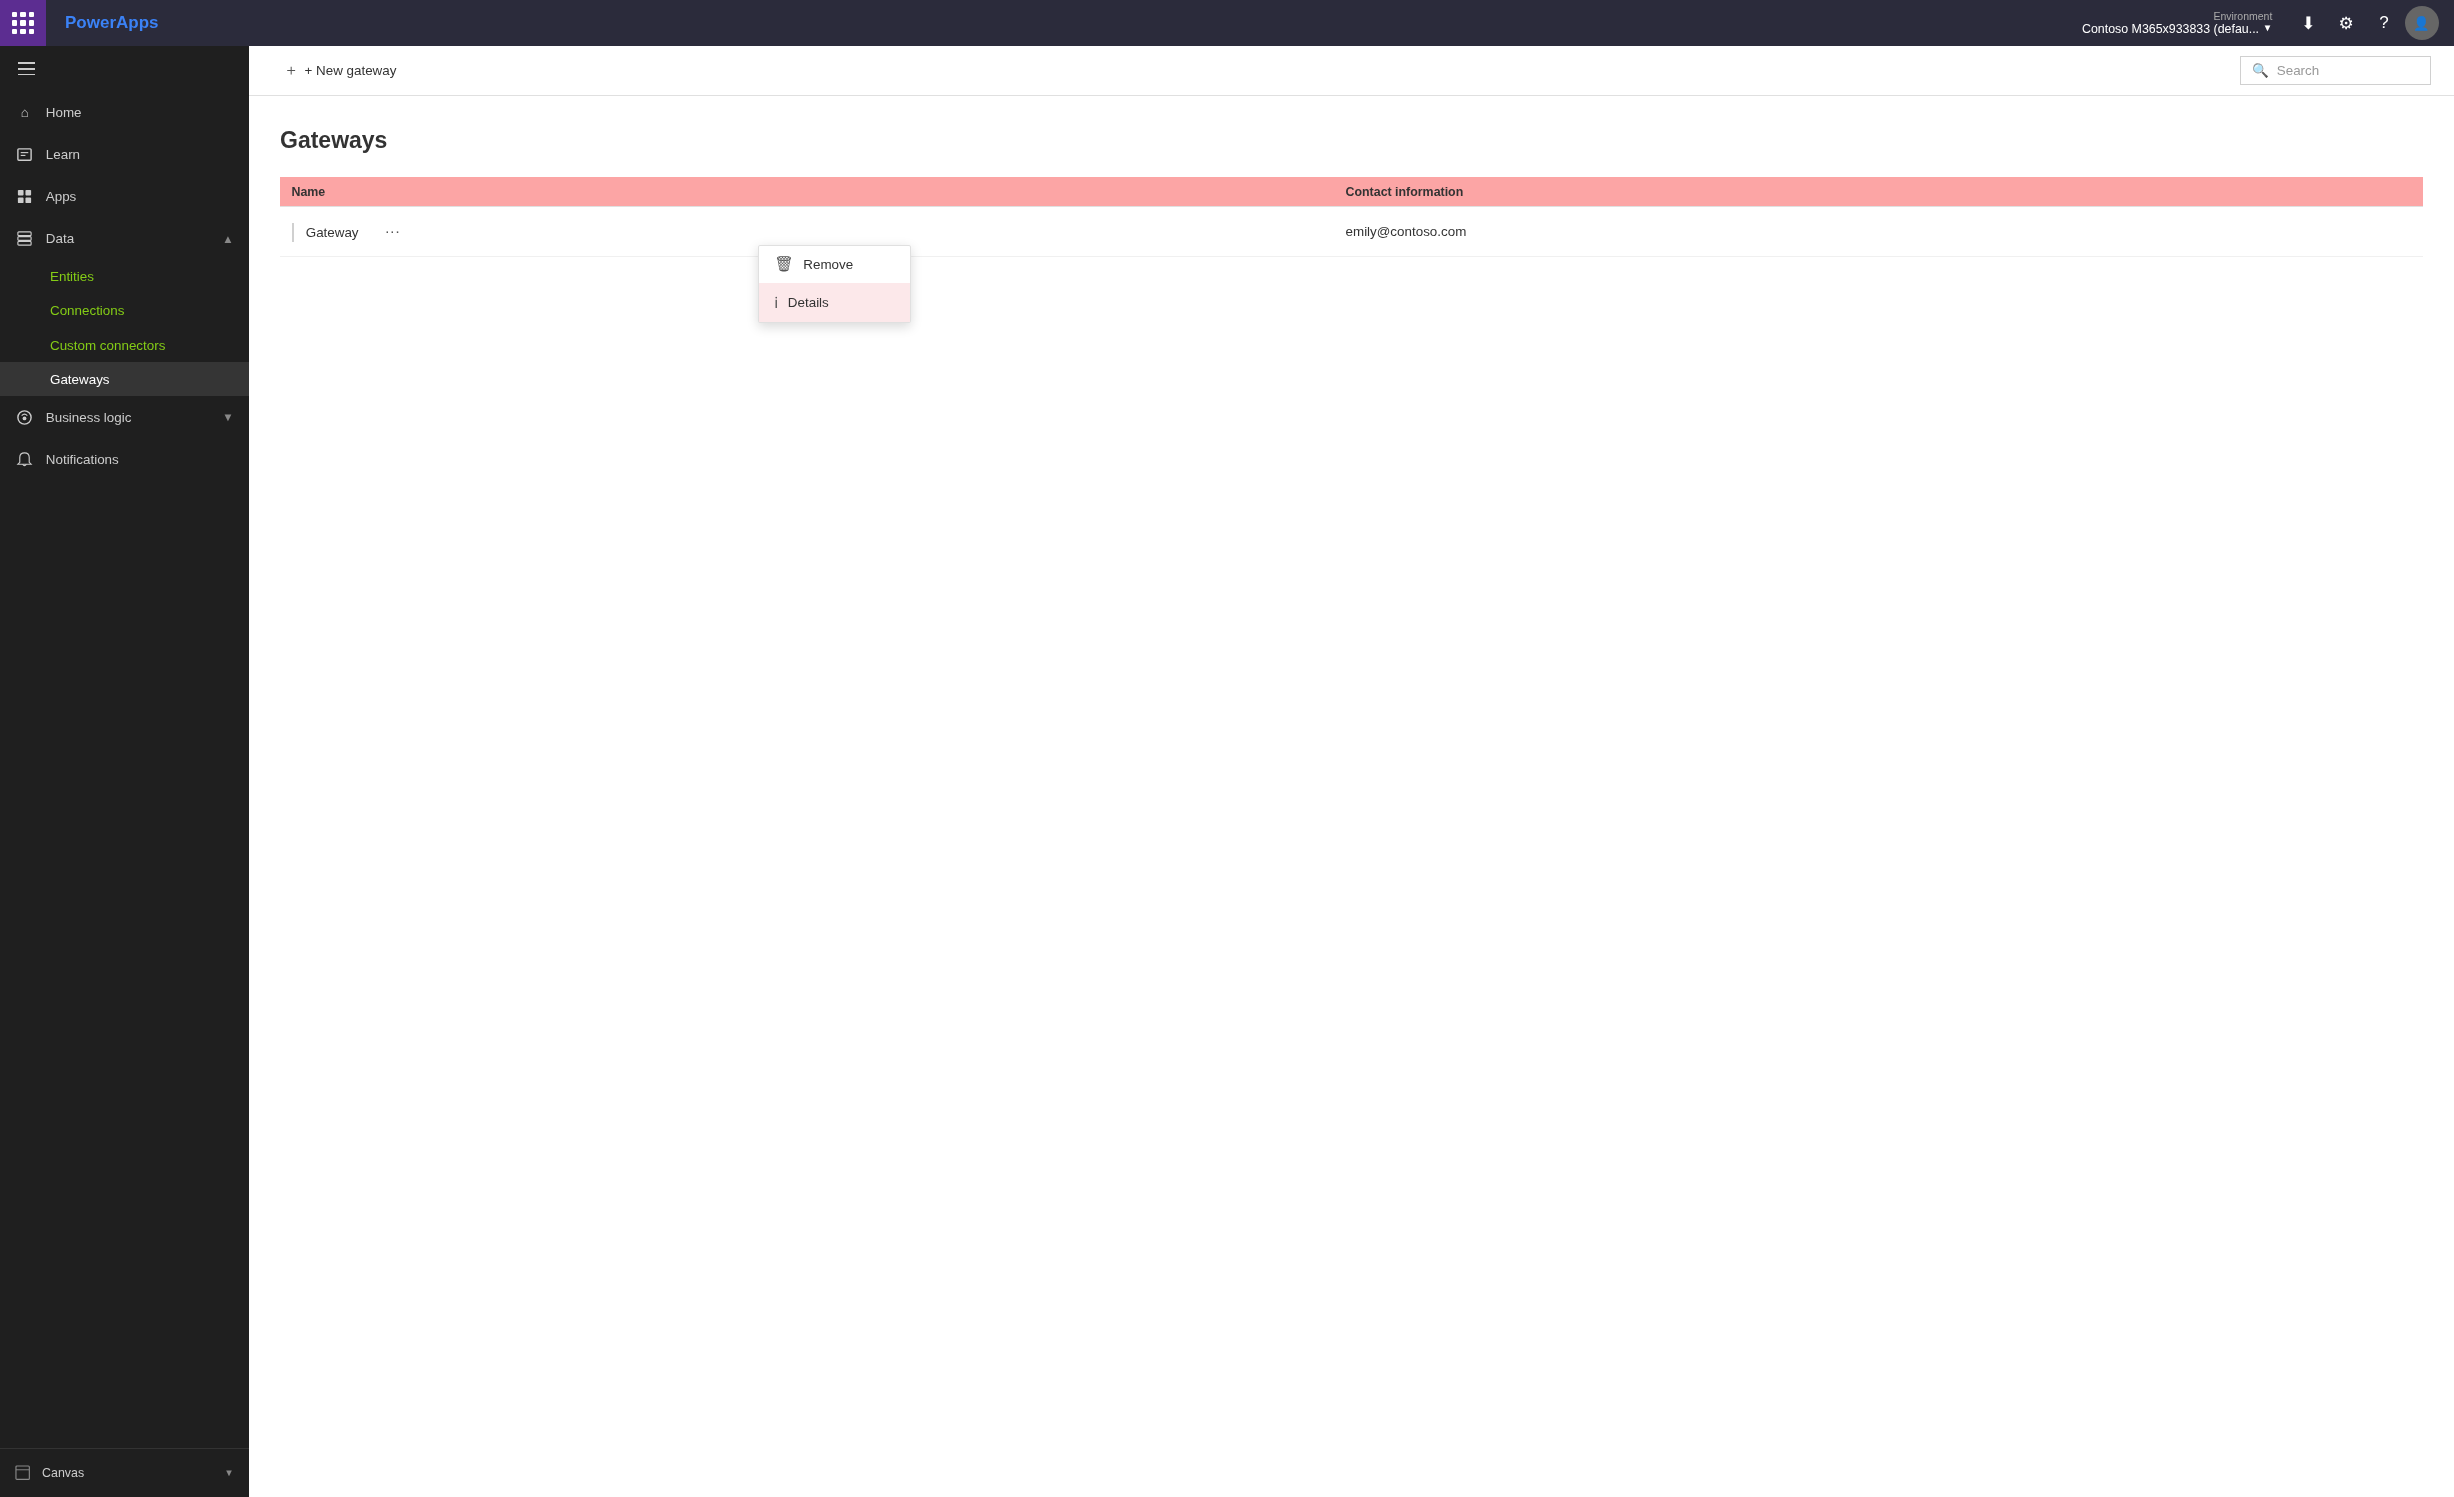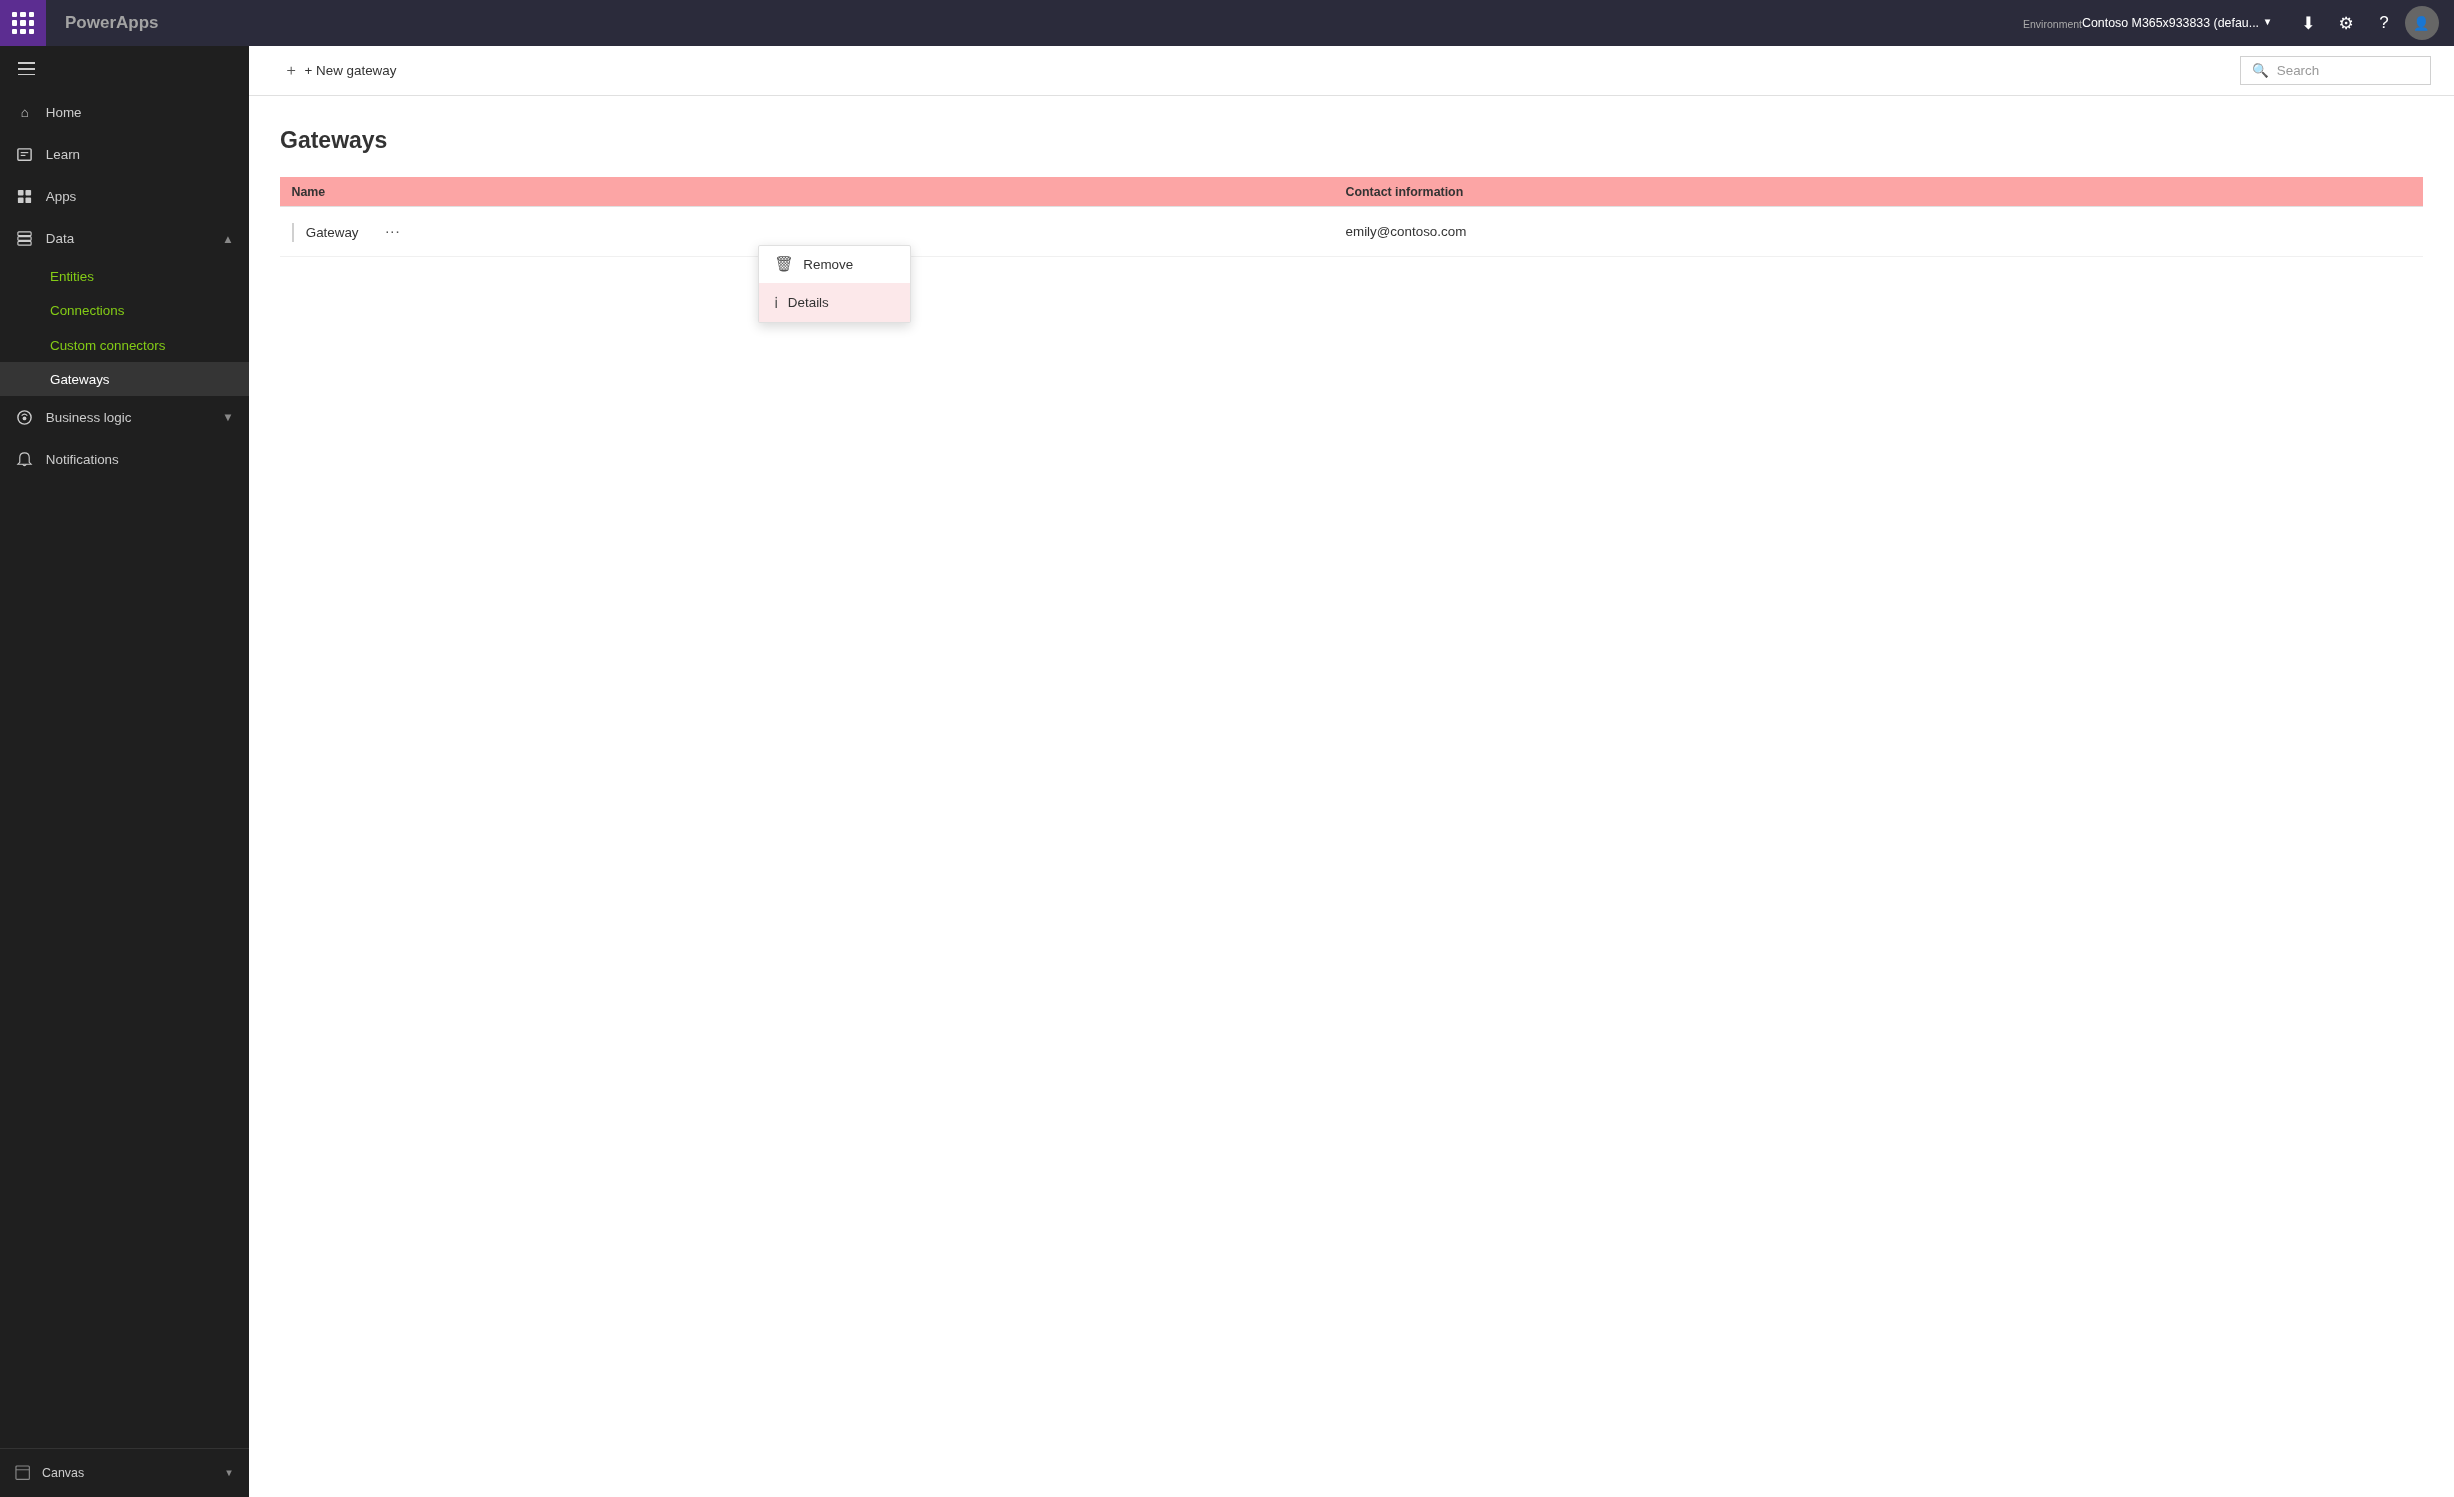--- a/index.html
+++ b/index.html
@@ -10,25 +10,25 @@
       display: flex; align-items: center; background: #1a1a2e; height: 46px; flex-shrink: 0;
       background: #2b2b3b;
     }
     .topbar-waffle {
       width: 46px; height: 46px; display: flex; align-items: center; justify-content: center;
       background: #5c2d91; cursor: pointer; flex-shrink: 0;
     }
     .waffle-grid { display: grid; grid-template-columns: repeat(3,5.7px); gap: 2.9px; }
     .waffle-dot { width: 5.7px; height: 5.7px; background: white; border-radius: 1px; }
     .topbar-brand {
-      color: #a3a3a3; font-size: 17px; font-weight: 600; padding: 0 19px; flex-shrink: 0;
+      color: #3b82f6; font-size: 17px; font-weight: 600; padding: 0 19px; flex-shrink: 0;
     }
     .topbar-spacer { flex: 1; }
     .topbar-env {
-      display: flex; flex-direction: row; align-items: flex-end; padding: 0 11.5px; cursor: pointer;
+      display: flex; flex-direction: column; align-items: flex-end; padding: 0 11.5px; cursor: pointer;
     }
     .topbar-env-label { color: #aaa; font-size: 10.5px; }
     .topbar-env-name { color: white; font-size: 12.4px; display: flex; align-items: flex-start; gap: 3.8px; }
     .topbar-env-chevron { color: white; font-size: 9.6px; }
     .topbar-icons { display: flex; align-items: center; gap: 3.8px; padding: 0 7.6px; }
     .topbar-icon-btn {
       width: 34px; height: 34px; display: flex; align-items: center; justify-content: center;
       color: white; font-size: 17px; cursor: pointer; border-radius: 1.9px;
     }
     .topbar-avatar {

